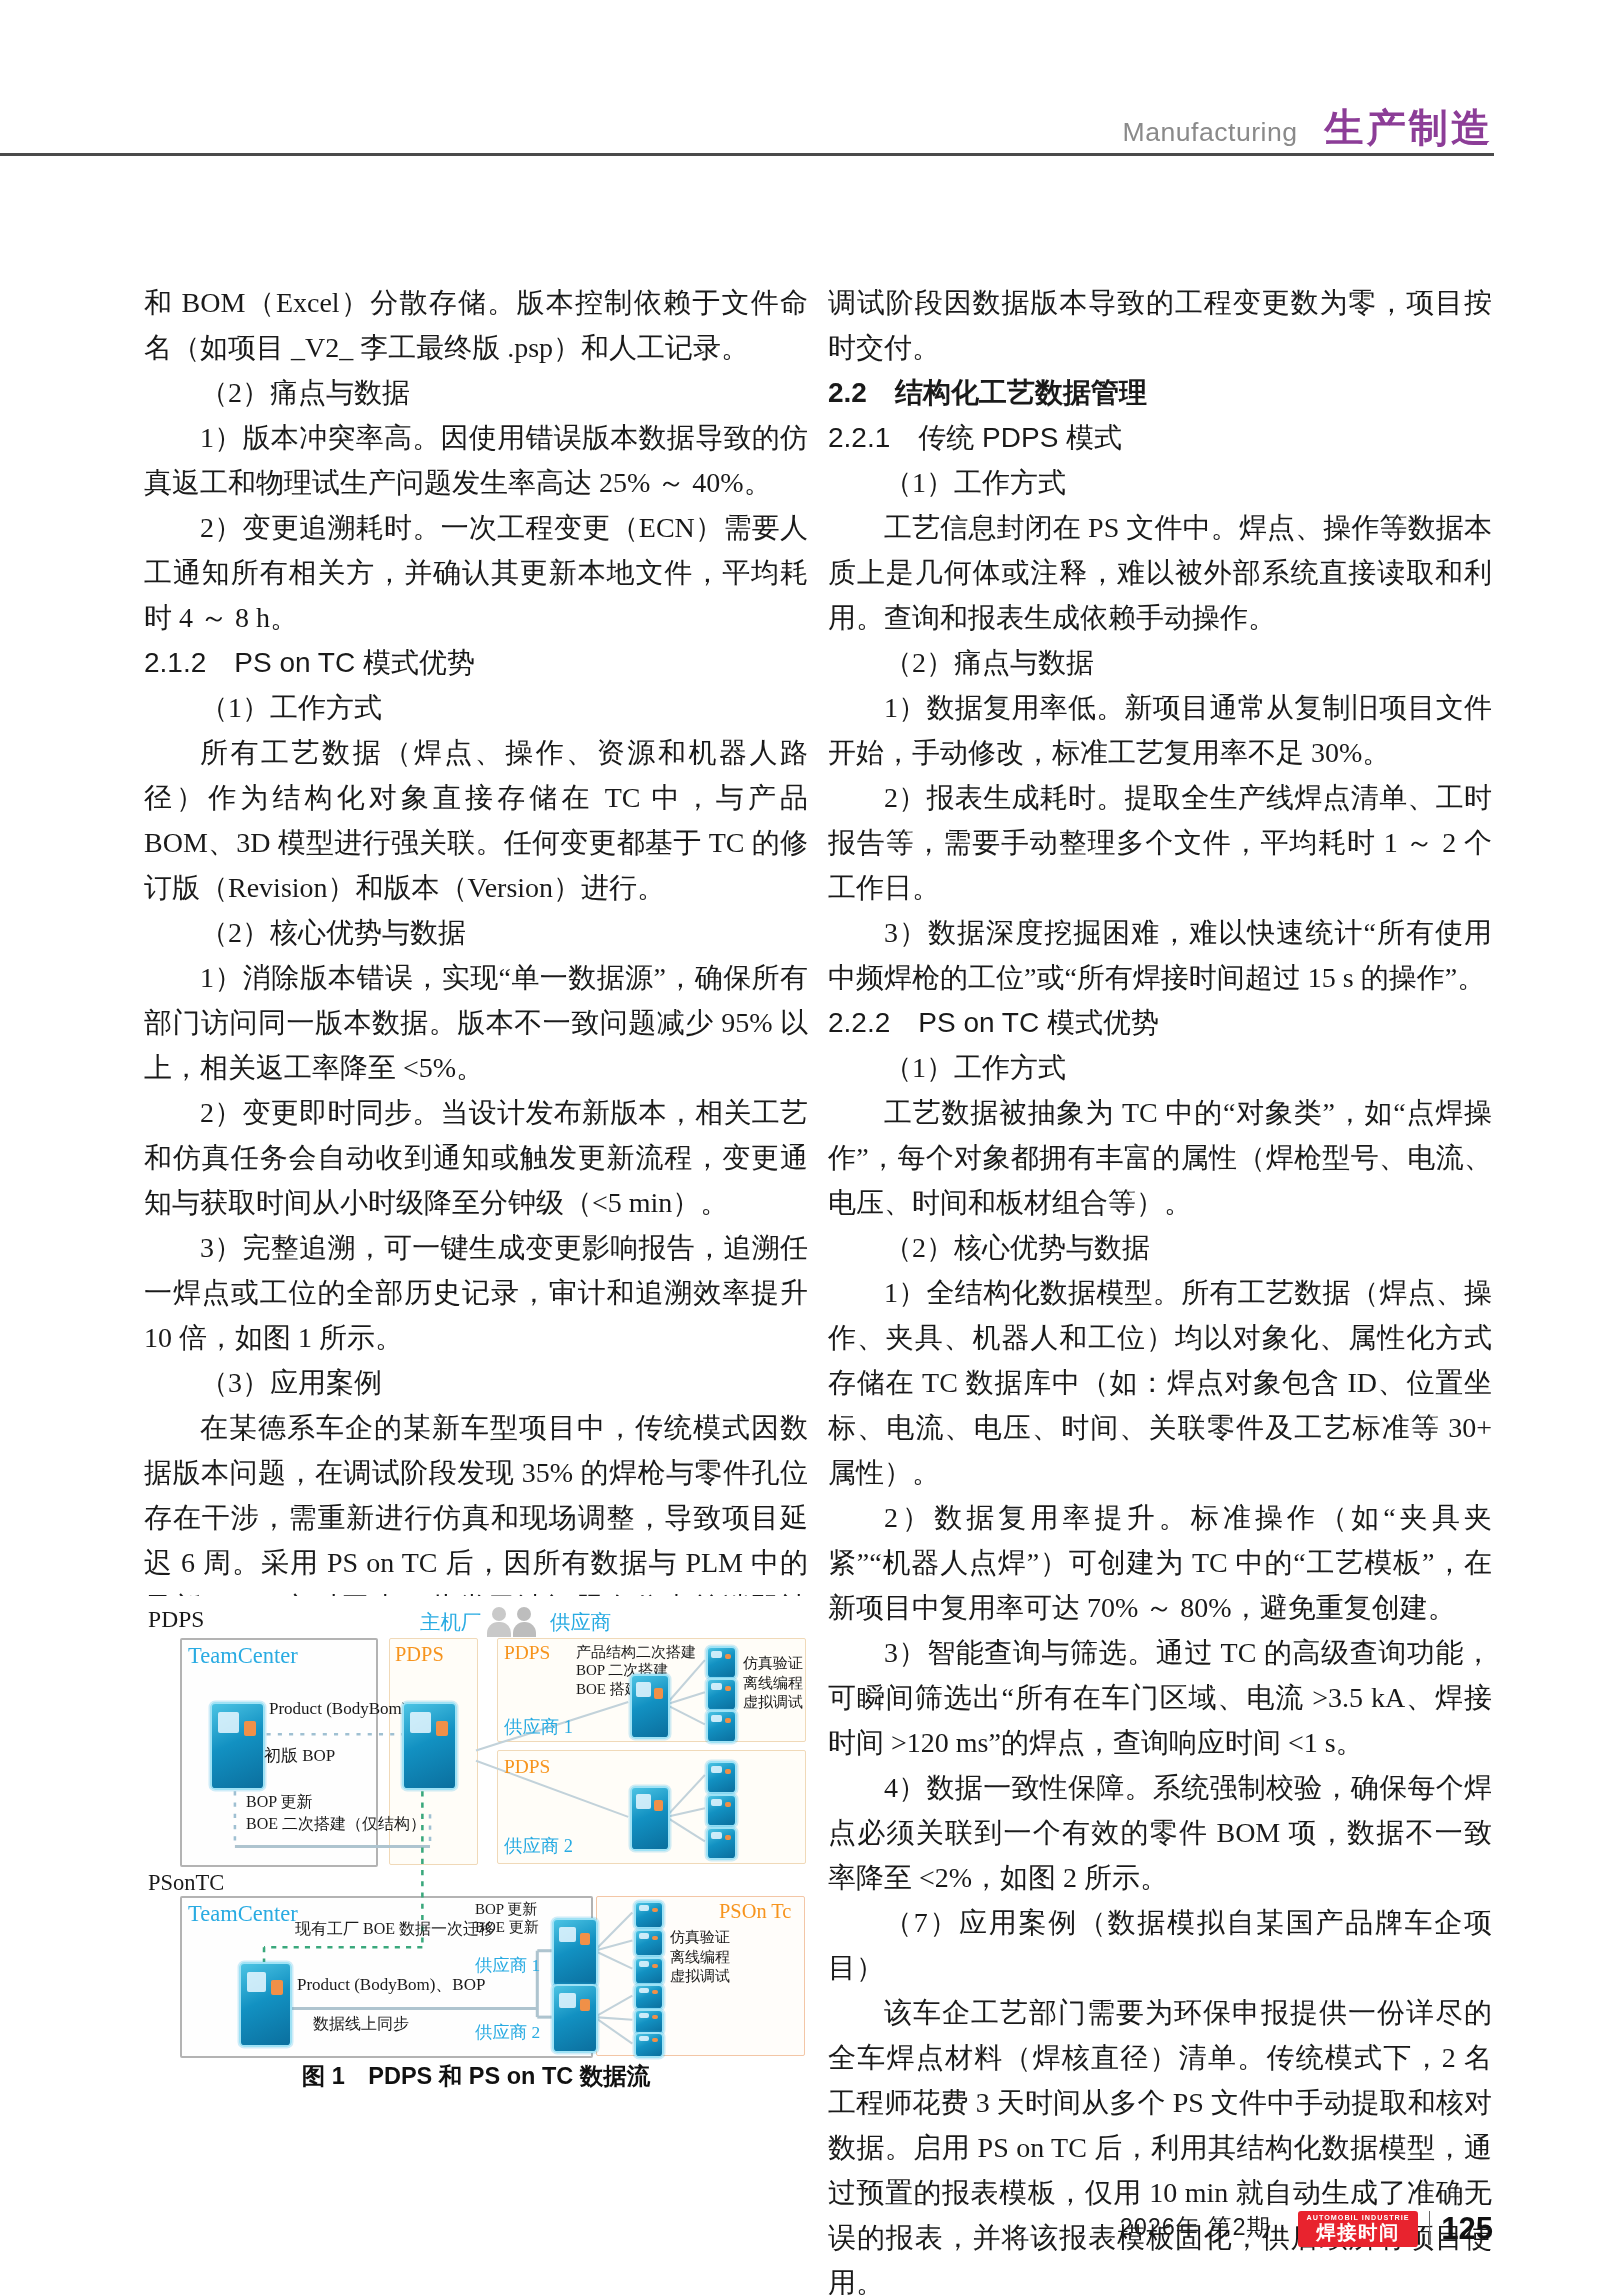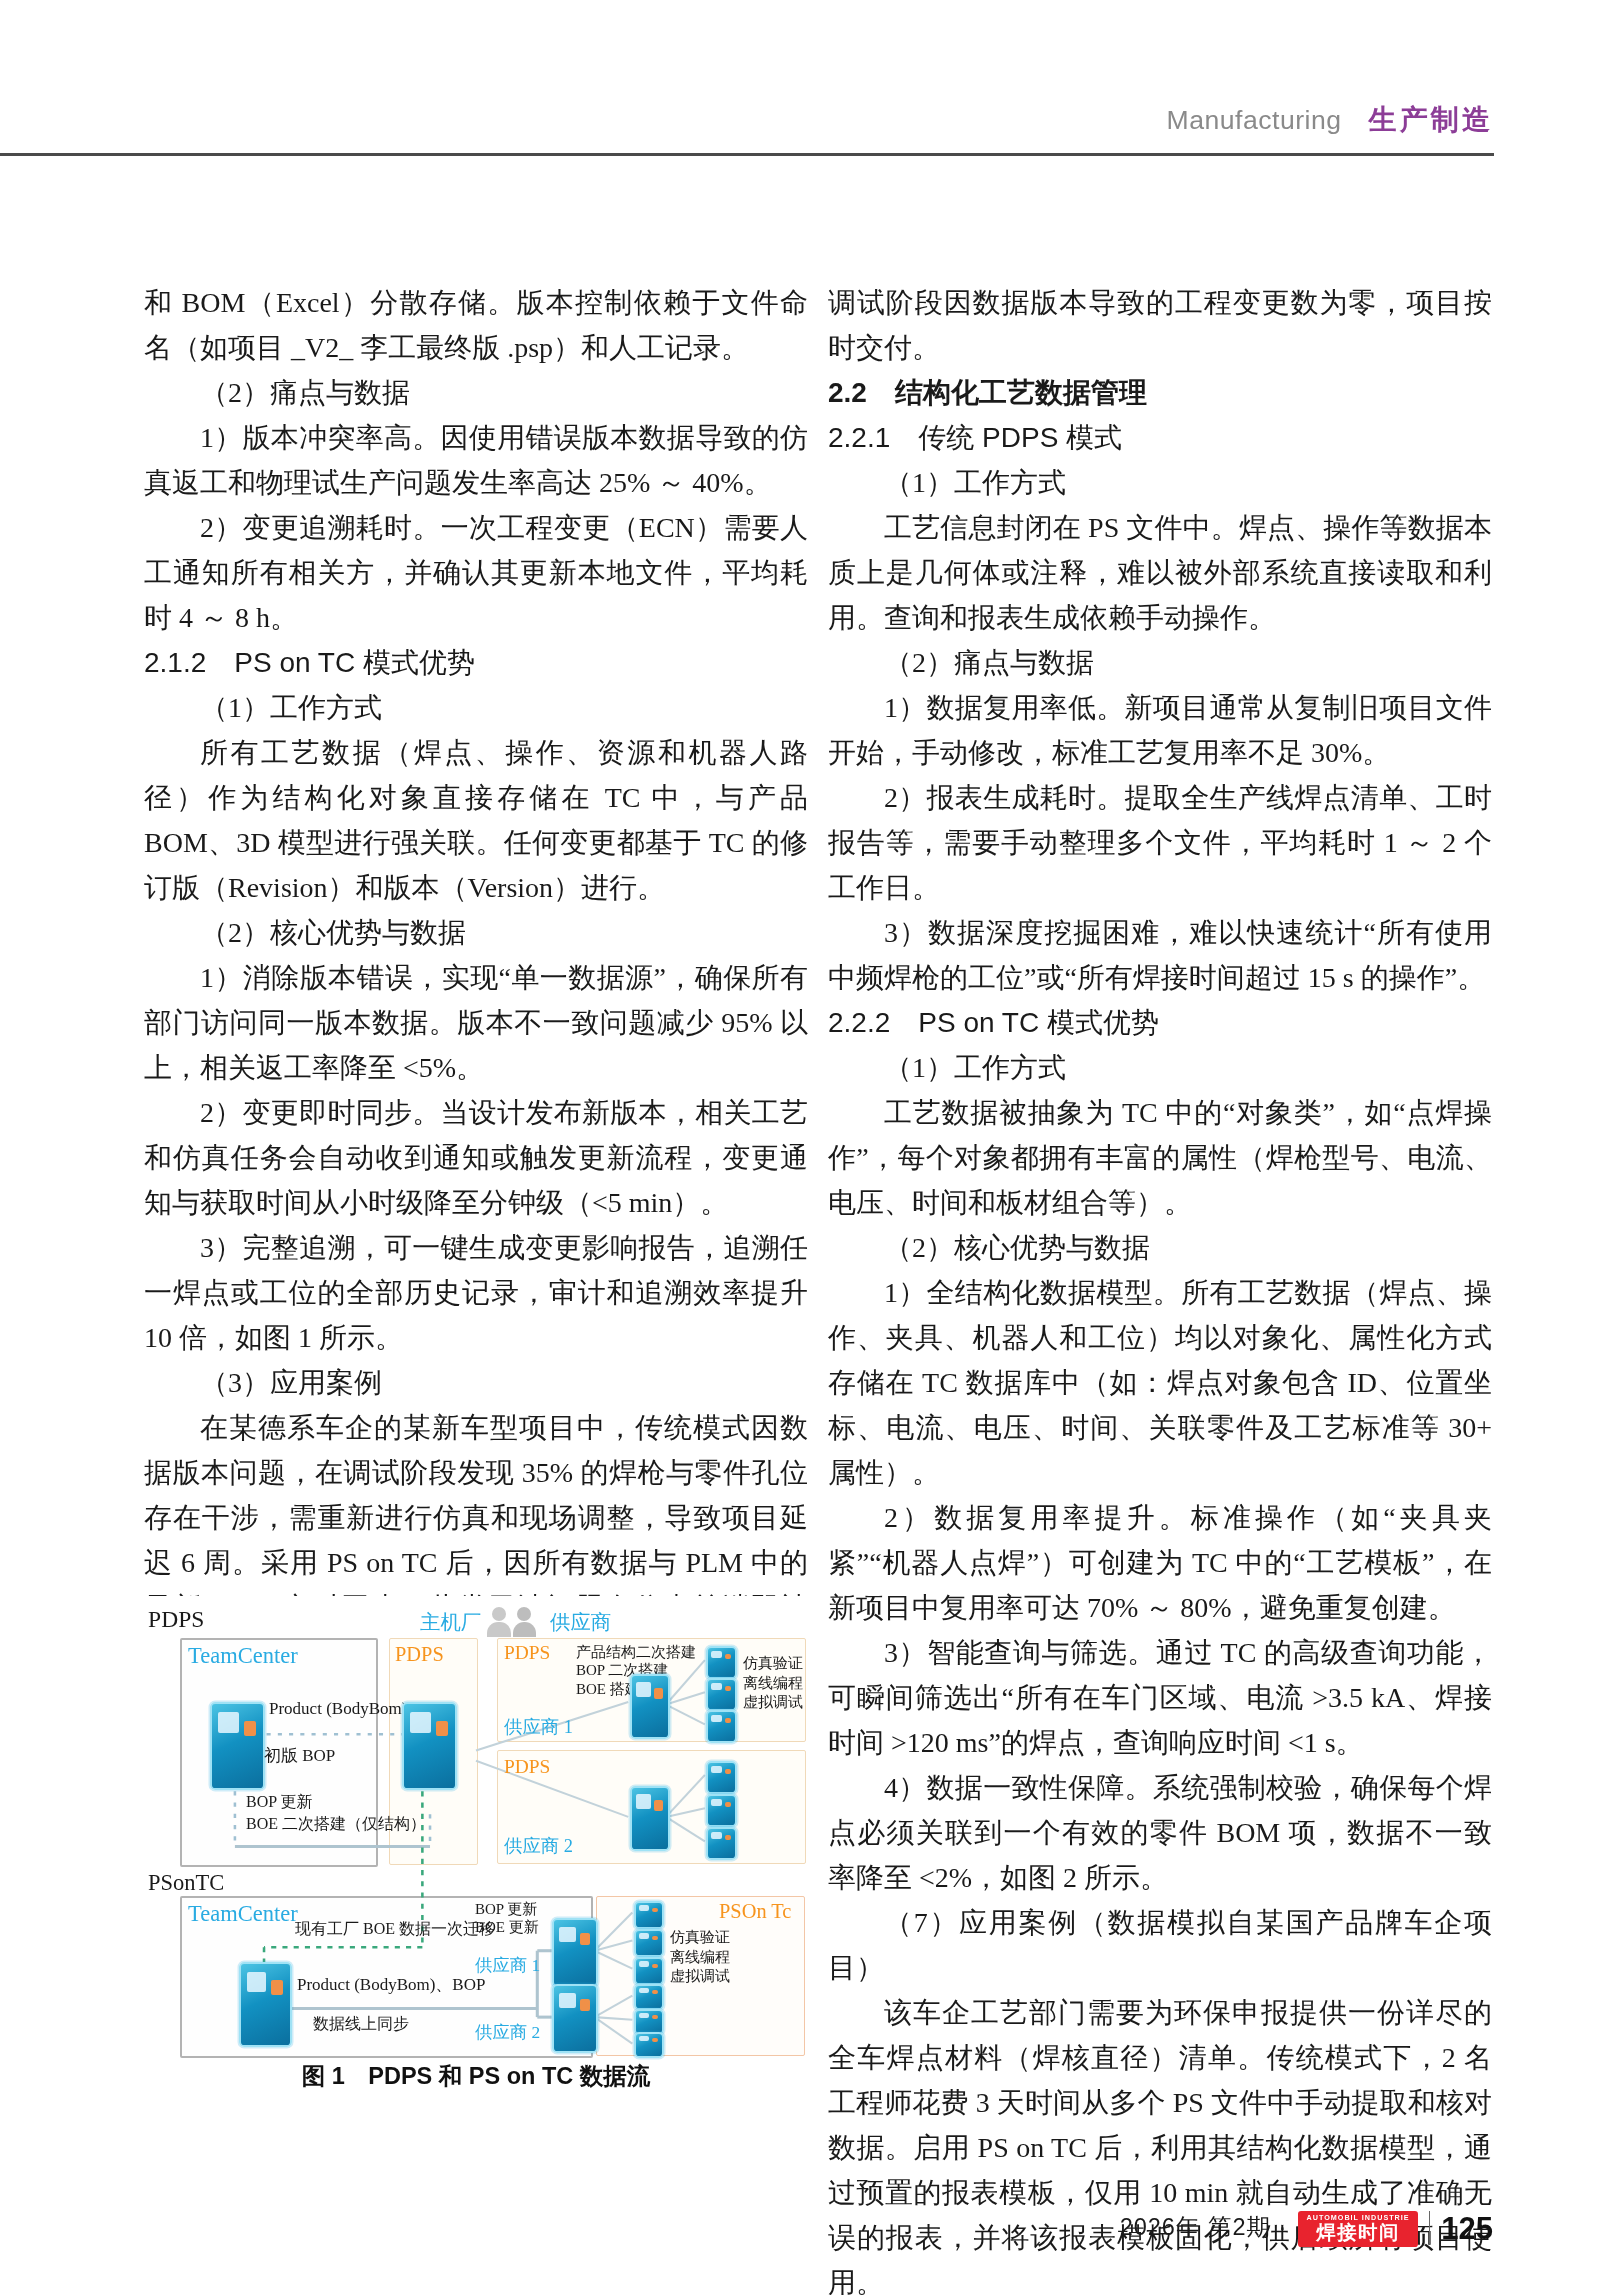--- a/index.html
+++ b/index.html
@@ -1,21 +1,21 @@
 <!DOCTYPE html>
 <html style="font-size:8.2px"><head>
 <meta charset="utf-8">
 <style>
   html,body{margin:0;padding:0;background:#e9e9e9;}
   #page{position:relative;width:1623px;height:2295px;background:#ffffff;overflow:hidden;
         font-family:"Liberation Serif",serif;color:#1a1a1a;}
   
   #header{position:absolute;top:101px;right:130px;display:flex;align-items:baseline;gap:27px;}
   .hdr-en{font-family:"Liberation Sans",sans-serif;font-size:26.6px;color:#8a8a8a;letter-spacing:0.5px;}
-  .hdr-zh{font-family:"Liberation Sans",sans-serif;font-size:28px;font-weight:bold;color:#8c3d97;letter-spacing:3.1px;}
+  .hdr-zh{font-family:"Liberation Sans",sans-serif;font-size:39px;font-weight:bold;color:#8c3d97;letter-spacing:3.1px;}
   #header-rule{position:absolute;top:153px;left:0;width:1494px;height:3.1px;background:#4a4a4a;}
   
   .col{position:absolute;top:280px;width:664px;}
   #col-left{left:144px;height:1316px;overflow:hidden;}
   #col-right{left:828px;height:1891px;}
   .col p{margin:0;font-size:28px;line-height:45px;text-align:justify;}
   .indent{text-indent:2em;}
   .p-h2{font-family:"Liberation Sans",sans-serif;font-weight:bold;font-size:29px;}
   .p-h3{font-family:"Liberation Sans",sans-serif;font-size:28px;}
   

